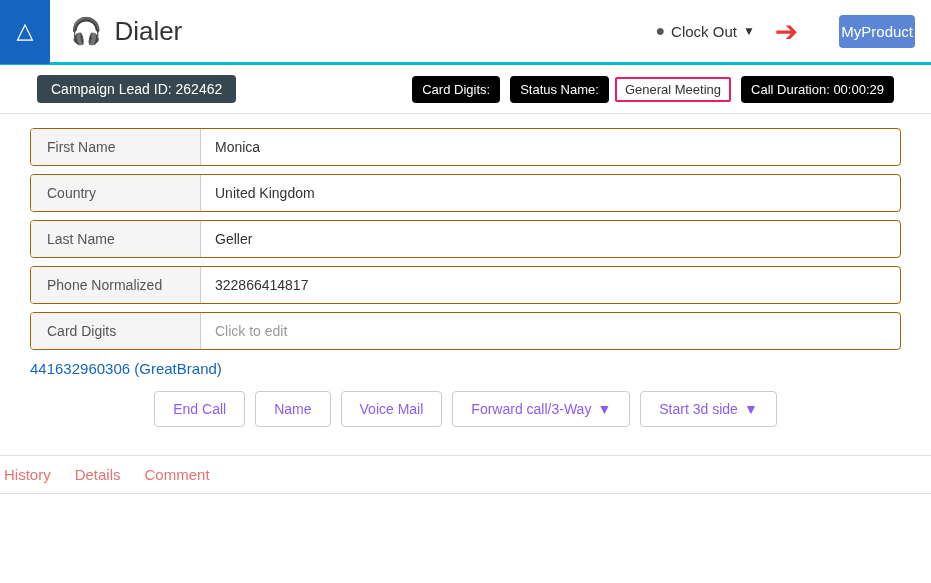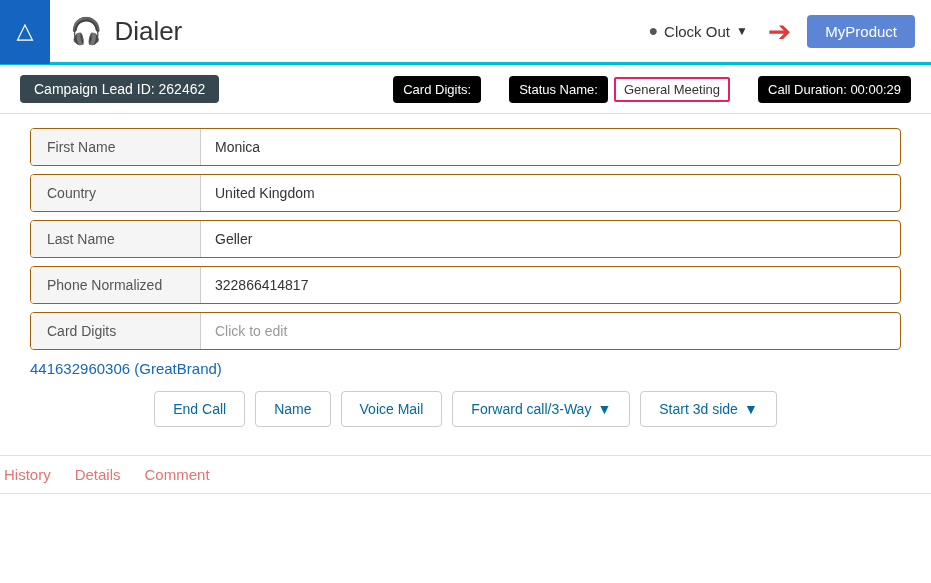--- a/index.html
+++ b/index.html
@@ -55,42 +55,43 @@
       color: #555;
     }
     .dropdown-arrow {
       font-size: 12px;
     }
     .myproduct-btn {
       background: #5c85d6;
       color: white;
       border: none;
       border-radius: 4px;
-      padding: 8px 18px;
+      padding: 8px 2px;
       font-size: 15px;
       cursor: pointer;
       font-weight: 500;
+      margin-left: 25px;
     }
     
     .arrow-container {
       display: flex;
       align-items: center;
     }
     .red-arrow {
       color: #e53935;
       font-size: 28px;
       margin-right: 4px;
     }
 
     
     .info-bar {
       display: flex;
       align-items: center;
-      padding: 10px 20px;
-      gap: 28px;
+      padding: 10px 37px;
+      gap: 10px;
       background: #fff;
       border-bottom: 1px solid #e0e0e0;
     }
     .campaign-badge {
       background: #37474f;
       color: white;
       padding: 6px 14px;
       border-radius: 4px;
       font-size: 14px;
       font-weight: 500;
@@ -167,21 +168,21 @@
       gap: 10px;
       margin-bottom: 14px;
     }
     .action-btn {
       border: 1px solid #ccc;
       background: #fff;
       border-radius: 4px;
       padding: 9px 18px;
       font-size: 14px;
       cursor: pointer;
-      color: #0369a1;
+      color: #8b5cf6;
     }
     .action-btn.dropdown {
       display: flex;
       align-items: center;
       gap: 6px;
     }
 
     
     .tabs {
       display: flex;

